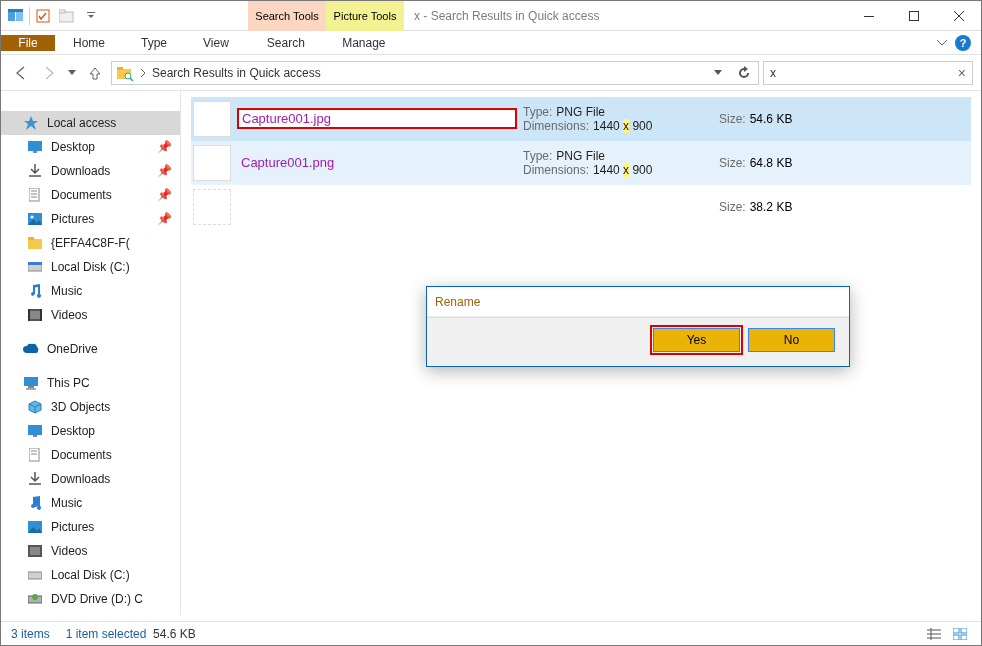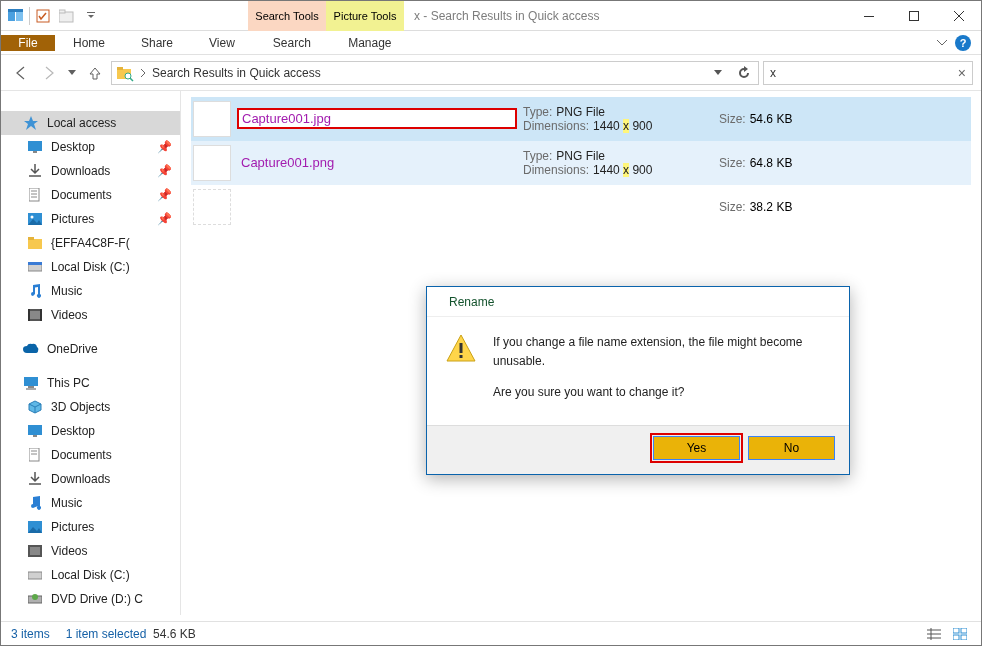--- a/index.html
+++ b/index.html
@@ -48,21 +48,21 @@
 .meta-line { display: flex; gap: 4px; }
 .meta-k { color: #6b6b6b; }
 .meta-v { color: #222; }
 .meta-v .hl { background: #fff67b; }
 .size-col { width: 120px; font-size: 11px; display: flex; gap: 4px; }
 .statusbar { position: absolute; left: 0; right: 0; bottom: 0; height: 24px; border-top: 1px solid #e1e1e1; display: flex; align-items: center; padding: 0 10px; gap: 16px; color: #1560a6; font-size: 11px; }
 .statusbar .plain { color: #333; }
 .view-icons { margin-left: auto; display: flex; gap: 4px; }
 .view-btn { width: 22px; height: 18px; border: 1px solid transparent; display: flex; align-items: center; justify-content: center; color: #555; }
 .dialog { position: absolute; left: 245px; top: 195px; width: 424px; background: #fff; border: 1px solid #0a63ac; box-shadow: 0 4px 16px rgba(0,0,0,0.3); }
-.dlg-title { height: 30px; display: flex; align-items: center; padding: 0 22px; background: #fff; color: #14532d; border-bottom: 1px solid #eee; }
+.dlg-title { height: 30px; display: flex; align-items: center; padding: 0 8px; background: #fff; color: #a16207; border-bottom: 1px solid #eee; }
 .dlg-body { padding: 16px 18px 10px 18px; display: flex; gap: 16px; }
 .warn-tri { width: 32px; height: 32px; }
 .dlg-text { flex: 1; color: #222; line-height: 1.6; }
 .dlg-text p { margin-bottom: 12px; }
 .dlg-buttons { display: flex; justify-content: flex-end; gap: 8px; padding: 10px 14px 14px 14px; background: #f0f0f0; border-top: 1px solid #ddd; }
 .dlg-btn { width: 87px; height: 24px; background: #eab308; border: 1px solid #3b82f6; display: flex; align-items: center; justify-content: center; }
 .dlg-btn.highlight { outline: 2px solid #d00; outline-offset: 1px; }
 svg { display: block; }
 </style>
 </head>
@@ -117,21 +117,21 @@
         <svg width="10" height="10">
           <path d="M0 0 L10 10 M10 0 L0 10" stroke="#333"></path>
         </svg>
       </div>
   </div>
 </div>
 
 <div class="ribbon">
   <div class="ribbon-file">File</div>
   <div class="ribbon-tab">Home</div>
-  <div class="ribbon-tab">Share</div>
+  <div class="ribbon-tab">Type</div>
   <div class="ribbon-tab">View</div>
   <div class="ribbon-tab ctx">Search</div>
   <div class="ribbon-tab ctx">Manage</div>
   <div class="ribbon-right">
     <span>
         <svg width="10" height="6">
           <path d="M0 0 L5 5 L10 0" fill="none" stroke="#666"></path>
         </svg>
       </span>
     <div class="help-circle">?</div>
@@ -425,33 +425,20 @@
         <div class="meta"></div>
         <div class="size-col">
             <span class="meta-k">Size:</span>
             <span>38.2 KB</span>
           </div>
       </div>
     </div>
 
     <div class="dialog">
       <div class="dlg-title">Rename</div>
-      <div class="dlg-body">
-        <div class="warn-tri">
-          <svg width="32" height="32" viewBox="0 0 32 32">
-              <path d="M16 2 L30 28 L2 28 Z" fill="#ffd54a" stroke="#caa116" stroke-width="1"></path>
-              <rect x="14.5" y="10" width="3" height="10" fill="#333"></rect>
-              <rect x="14.5" y="22" width="3" height="3" fill="#333"></rect>
-            </svg>
-        </div>
-        <div class="dlg-text">
-          <p>If you change a file name extension, the file might become unusable.</p>
-          <p>Are you sure you want to change it?</p>
-        </div>
-      </div>
       <div class="dlg-buttons">
         <div class="dlg-btn highlight">Yes</div>
         <div class="dlg-btn">No</div>
       </div>
     </div>
   </div>
 </div>
 
 <div class="statusbar">
   <span>3 items</span>

